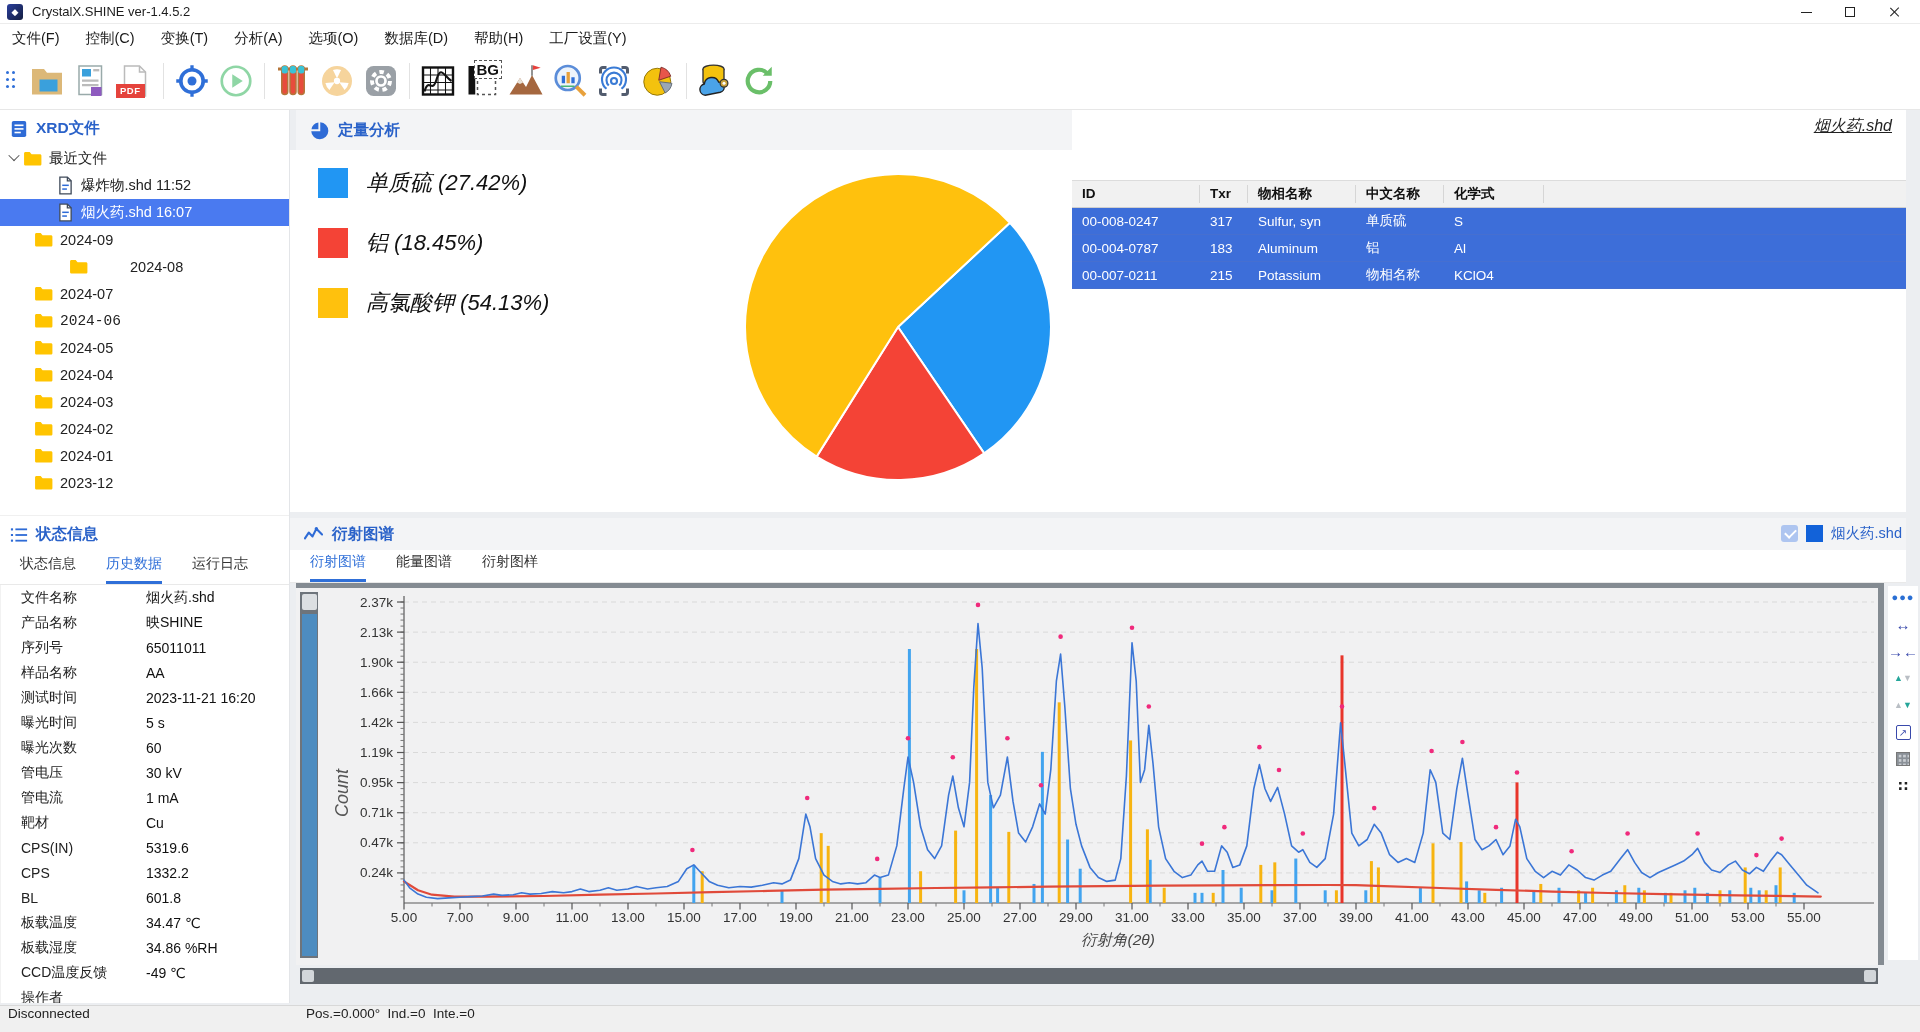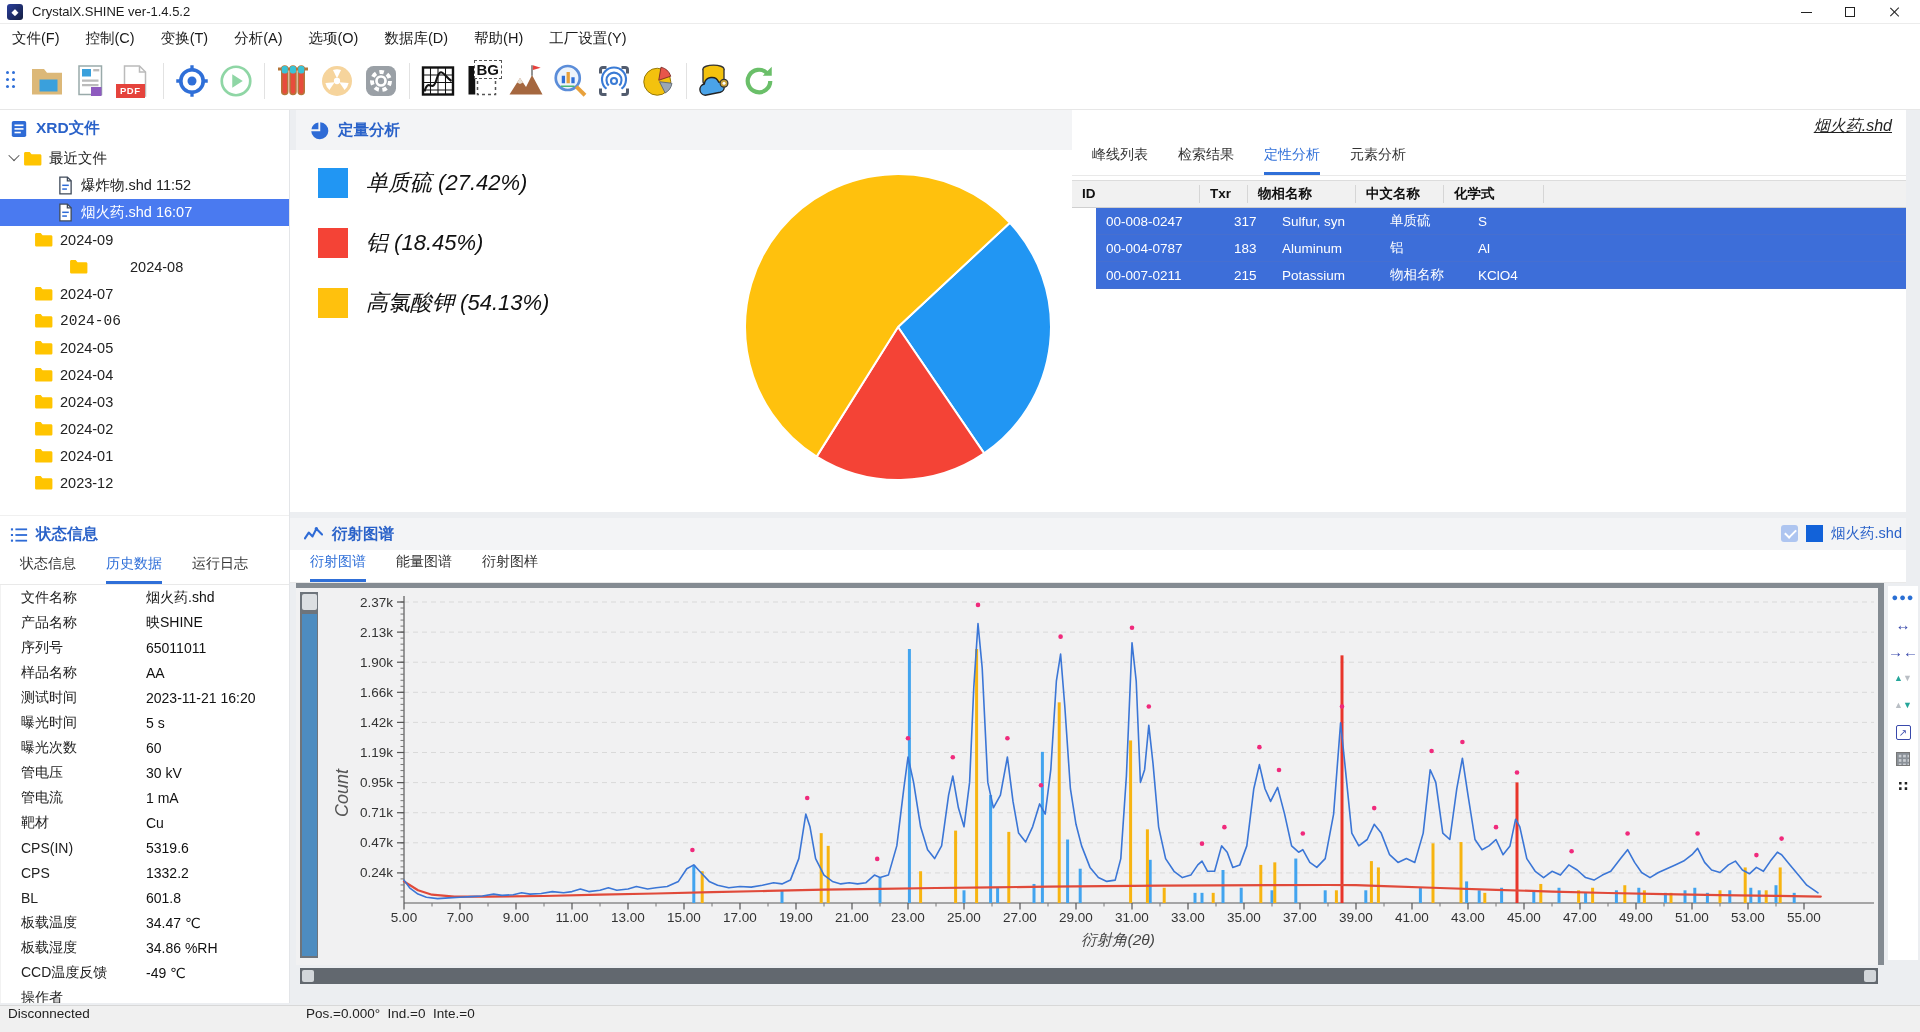--- a/index.html
+++ b/index.html
@@ -68,21 +68,21 @@
   .legend-swatch { width:30px; height:30px; }
   .legend-label { font-size:22px; font-style:italic; color:#111; }
 
   #qual-panel { left:1072px; top:110px; width:834px; height:402px; background:#fff; }
   #current-file-label { position:absolute; right:14px; top:6px; font-size:16px; font-style:italic; color:#222;
                         text-decoration:underline; }
   #qual-tabs { position:absolute; left:0; top:32px; width:100%; }
   #qual-table { position:absolute; left:0; top:70px; width:100%; font-size:13.5px; }
   .t-head { display:flex; background:#f1f1f1; border-top:1px solid #dcdcdc; border-bottom:1px solid #cfcfcf; height:28px; align-items:center; font-weight:bold; color:#111;}
   .t-head span { padding-left:10px; border-right:1px solid #d6d6d6; height:18px; line-height:18px; }
-  .t-row { display:flex; background:#3d6ed9; color:#fff; height:27px; align-items:center; border-bottom:1px solid #466fd0;margin-left:24px;}
+  .t-row { display:flex; background:#3d6ed9; color:#fff; height:27px; align-items:center; border-bottom:1px solid #466fd0;}
   .t-row span { padding-left:10px; overflow:hidden; white-space:nowrap; }
 
   #spec-header { left:290px; top:518px; width:1616px; height:32px; background:#f3f4f6; display:flex; align-items:center; gap:9px; padding-left:14px;}
   #spec-header svg { width:19px; height:19px; }
   #spec-legend { position:absolute; right:18px; top:524px; display:flex; align-items:center; gap:8px;}
   #spec-check { width:17px; height:17px; border-radius:3px; background:#aec5f0; position:relative; }
   #spec-check::after { content:""; position:absolute; left:3.5px; top:4px; width:9px; height:5px; border-left:2px solid #fff; border-bottom:2px solid #fff; transform:rotate(-45deg); }
   #spec-swatch { width:17px; height:17px; background:#1262d9; }
   #spec-file { font-size:14.5px; color:#2a62c9; }
   #spec-tabs { left:290px; top:550px; width:1616px; height:33px; background:#fff; }
@@ -517,26 +517,20 @@
     </div>
   <svg id="pie-svg" class="abs" style="left:438px;top:7px" width="340" height="340">
       <path d="M170 170 L281.9 65.7 A153 153 0 0 1 256.2 296.4 Z" fill="#2196F3" stroke="#fff" stroke-width="2" stroke-linejoin="round"></path>
       <path d="M170 170 L256.2 296.4 A153 153 0 0 1 88.6 299.6 Z" fill="#F44336" stroke="#fff" stroke-width="2" stroke-linejoin="round"></path>
       <path d="M170 170 L88.6 299.6 A153 153 0 1 1 281.9 65.7 Z" fill="#FFC10D" stroke="#fff" stroke-width="2" stroke-linejoin="round"></path>
     </svg>
 </div>
 
 <div id="qual-panel" class="abs">
   <span id="current-file-label">烟火药.shd</span>
-  <div id="qual-tabs" class="tabs">
-      <span class="tab">峰线列表</span>
-      <span class="tab">检索结果</span>
-      <span class="tab active">定性分析</span>
-      <span class="tab">元素分析</span>
-    </div>
   <div id="qual-table">
       <div class="t-head">
         <span style="width: 128px; flex: 0 0 128px;">ID</span>
         <span style="width: 48px; flex: 0 0 48px;">Txr</span>
         <span style="width: 108px; flex: 0 0 108px;">物相名称</span>
         <span style="width: 88px; flex: 0 0 88px;">中文名称</span>
         <span style="width: 100px; flex: 0 0 100px;">化学式</span>
       </div>
       <div class="t-row">
         <span style="width: 128px; flex: 0 0 128px;">00-008-0247</span>

